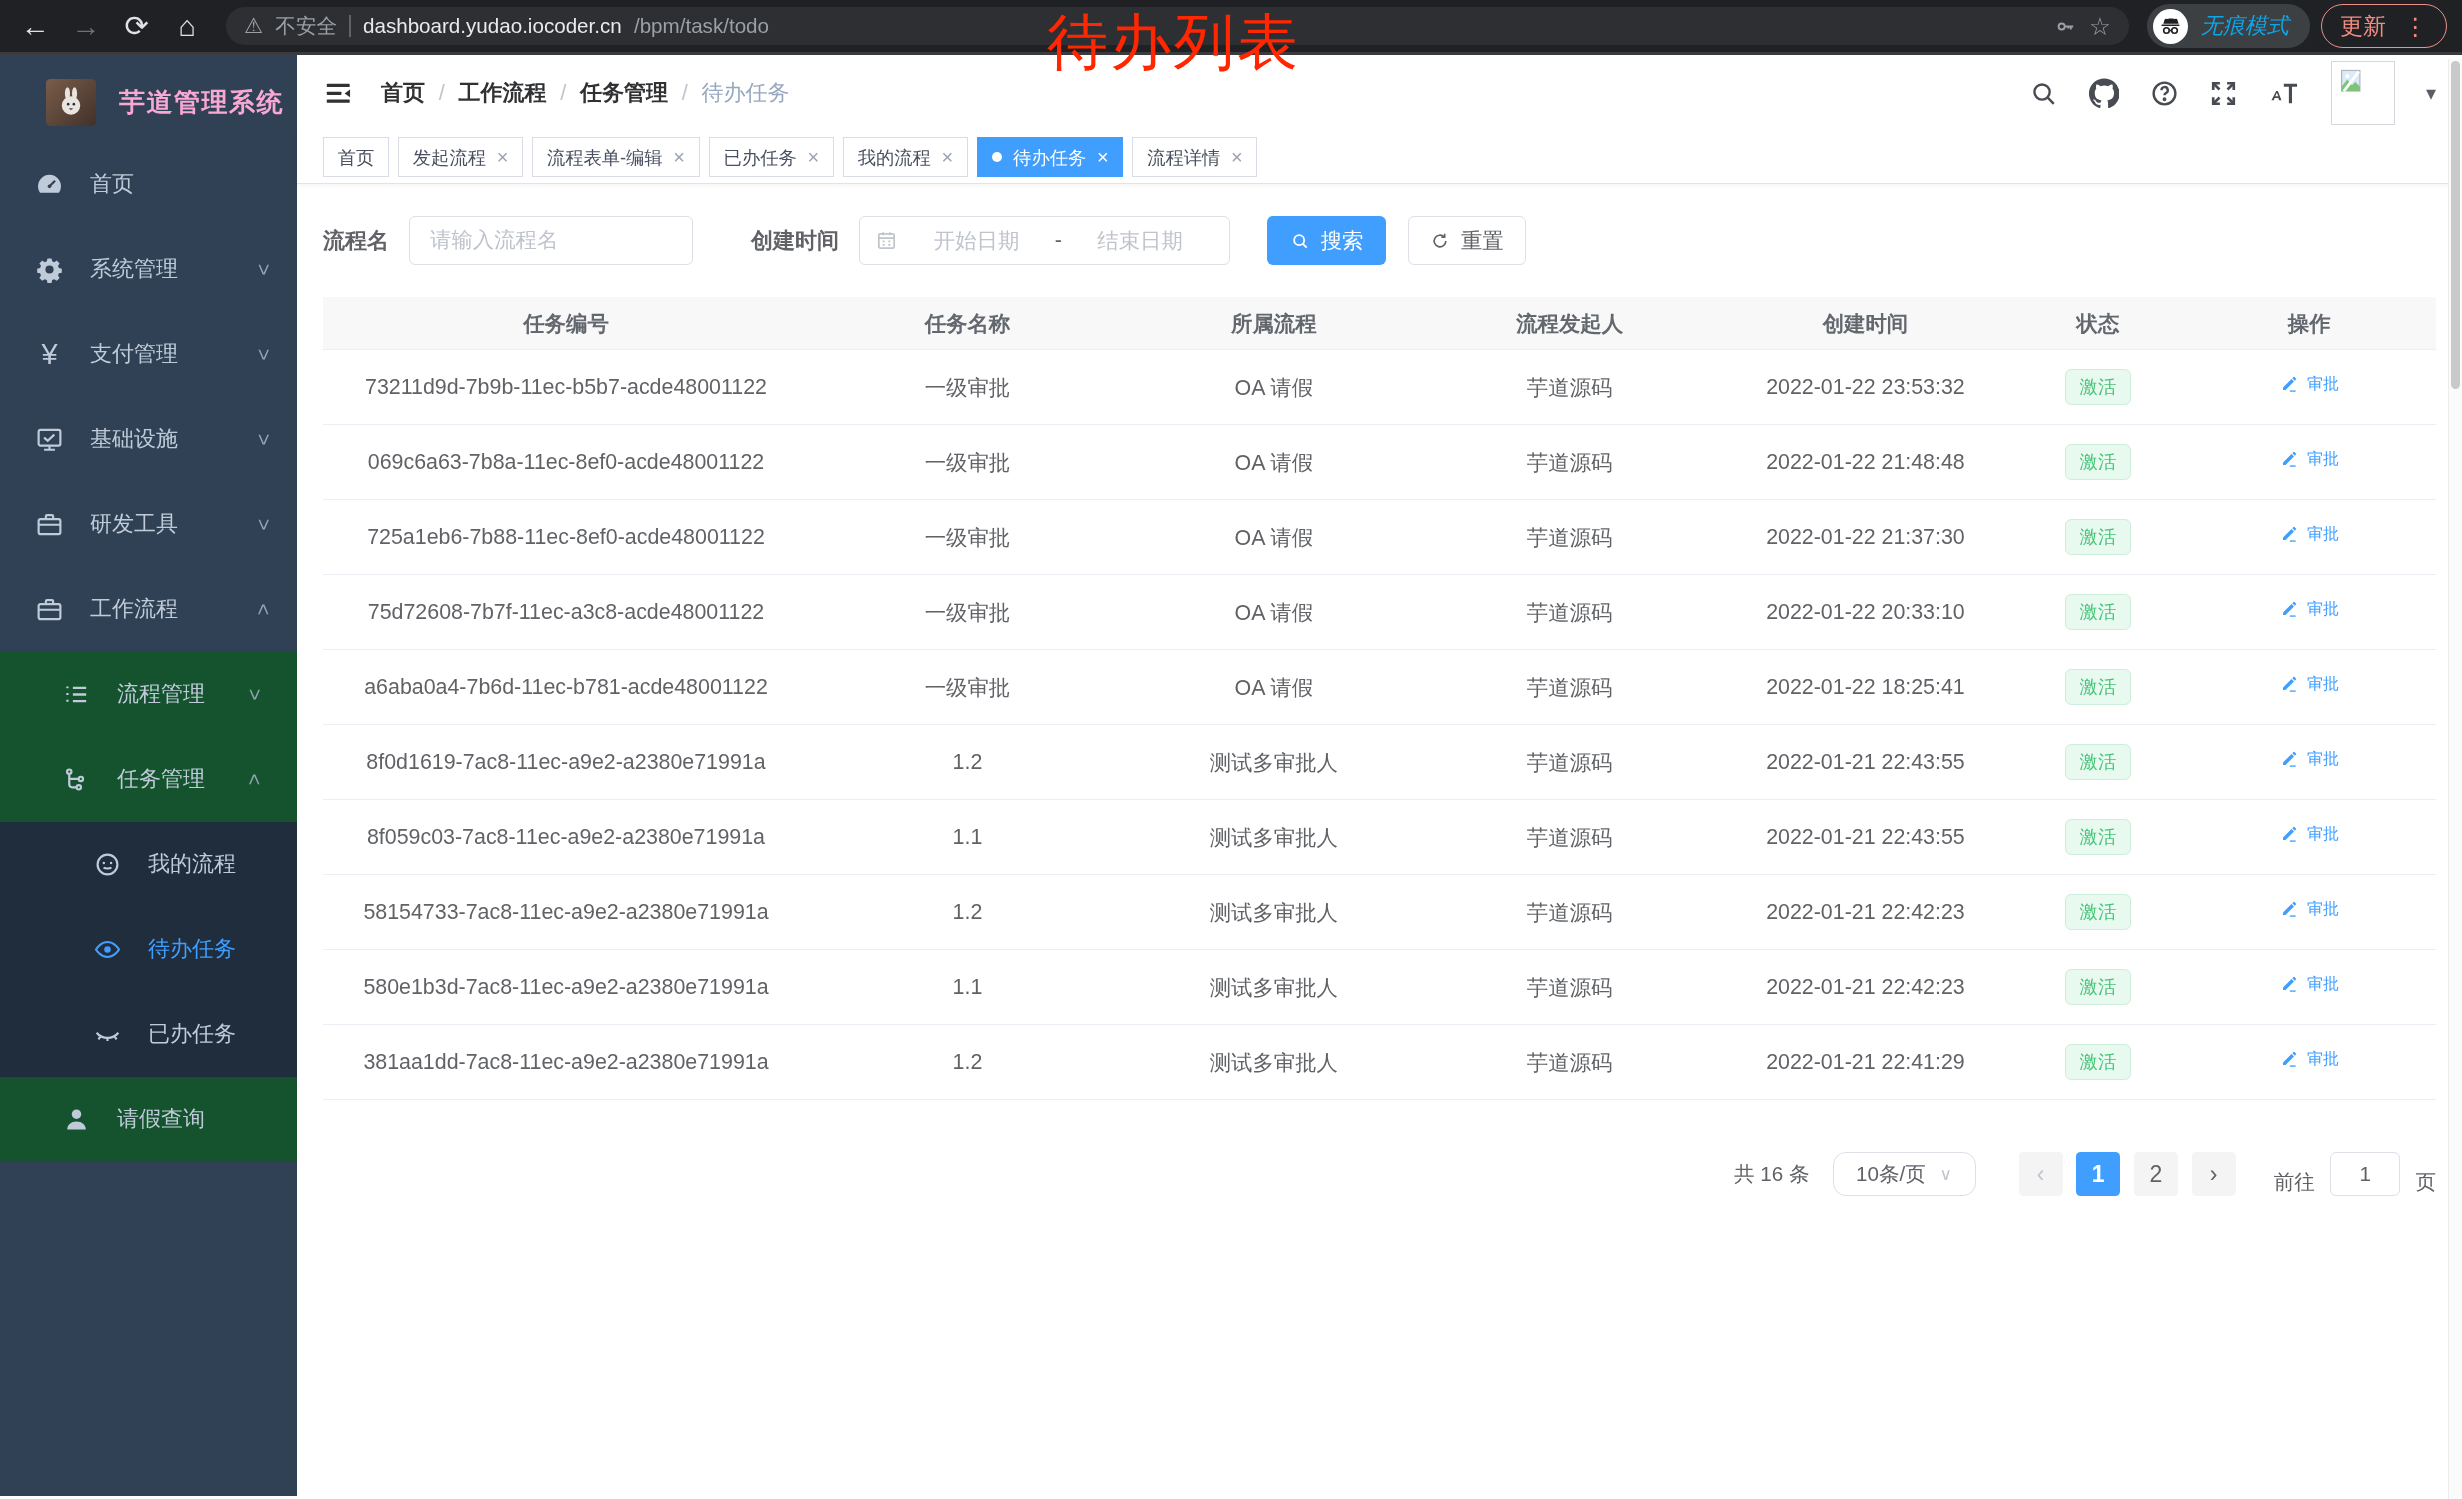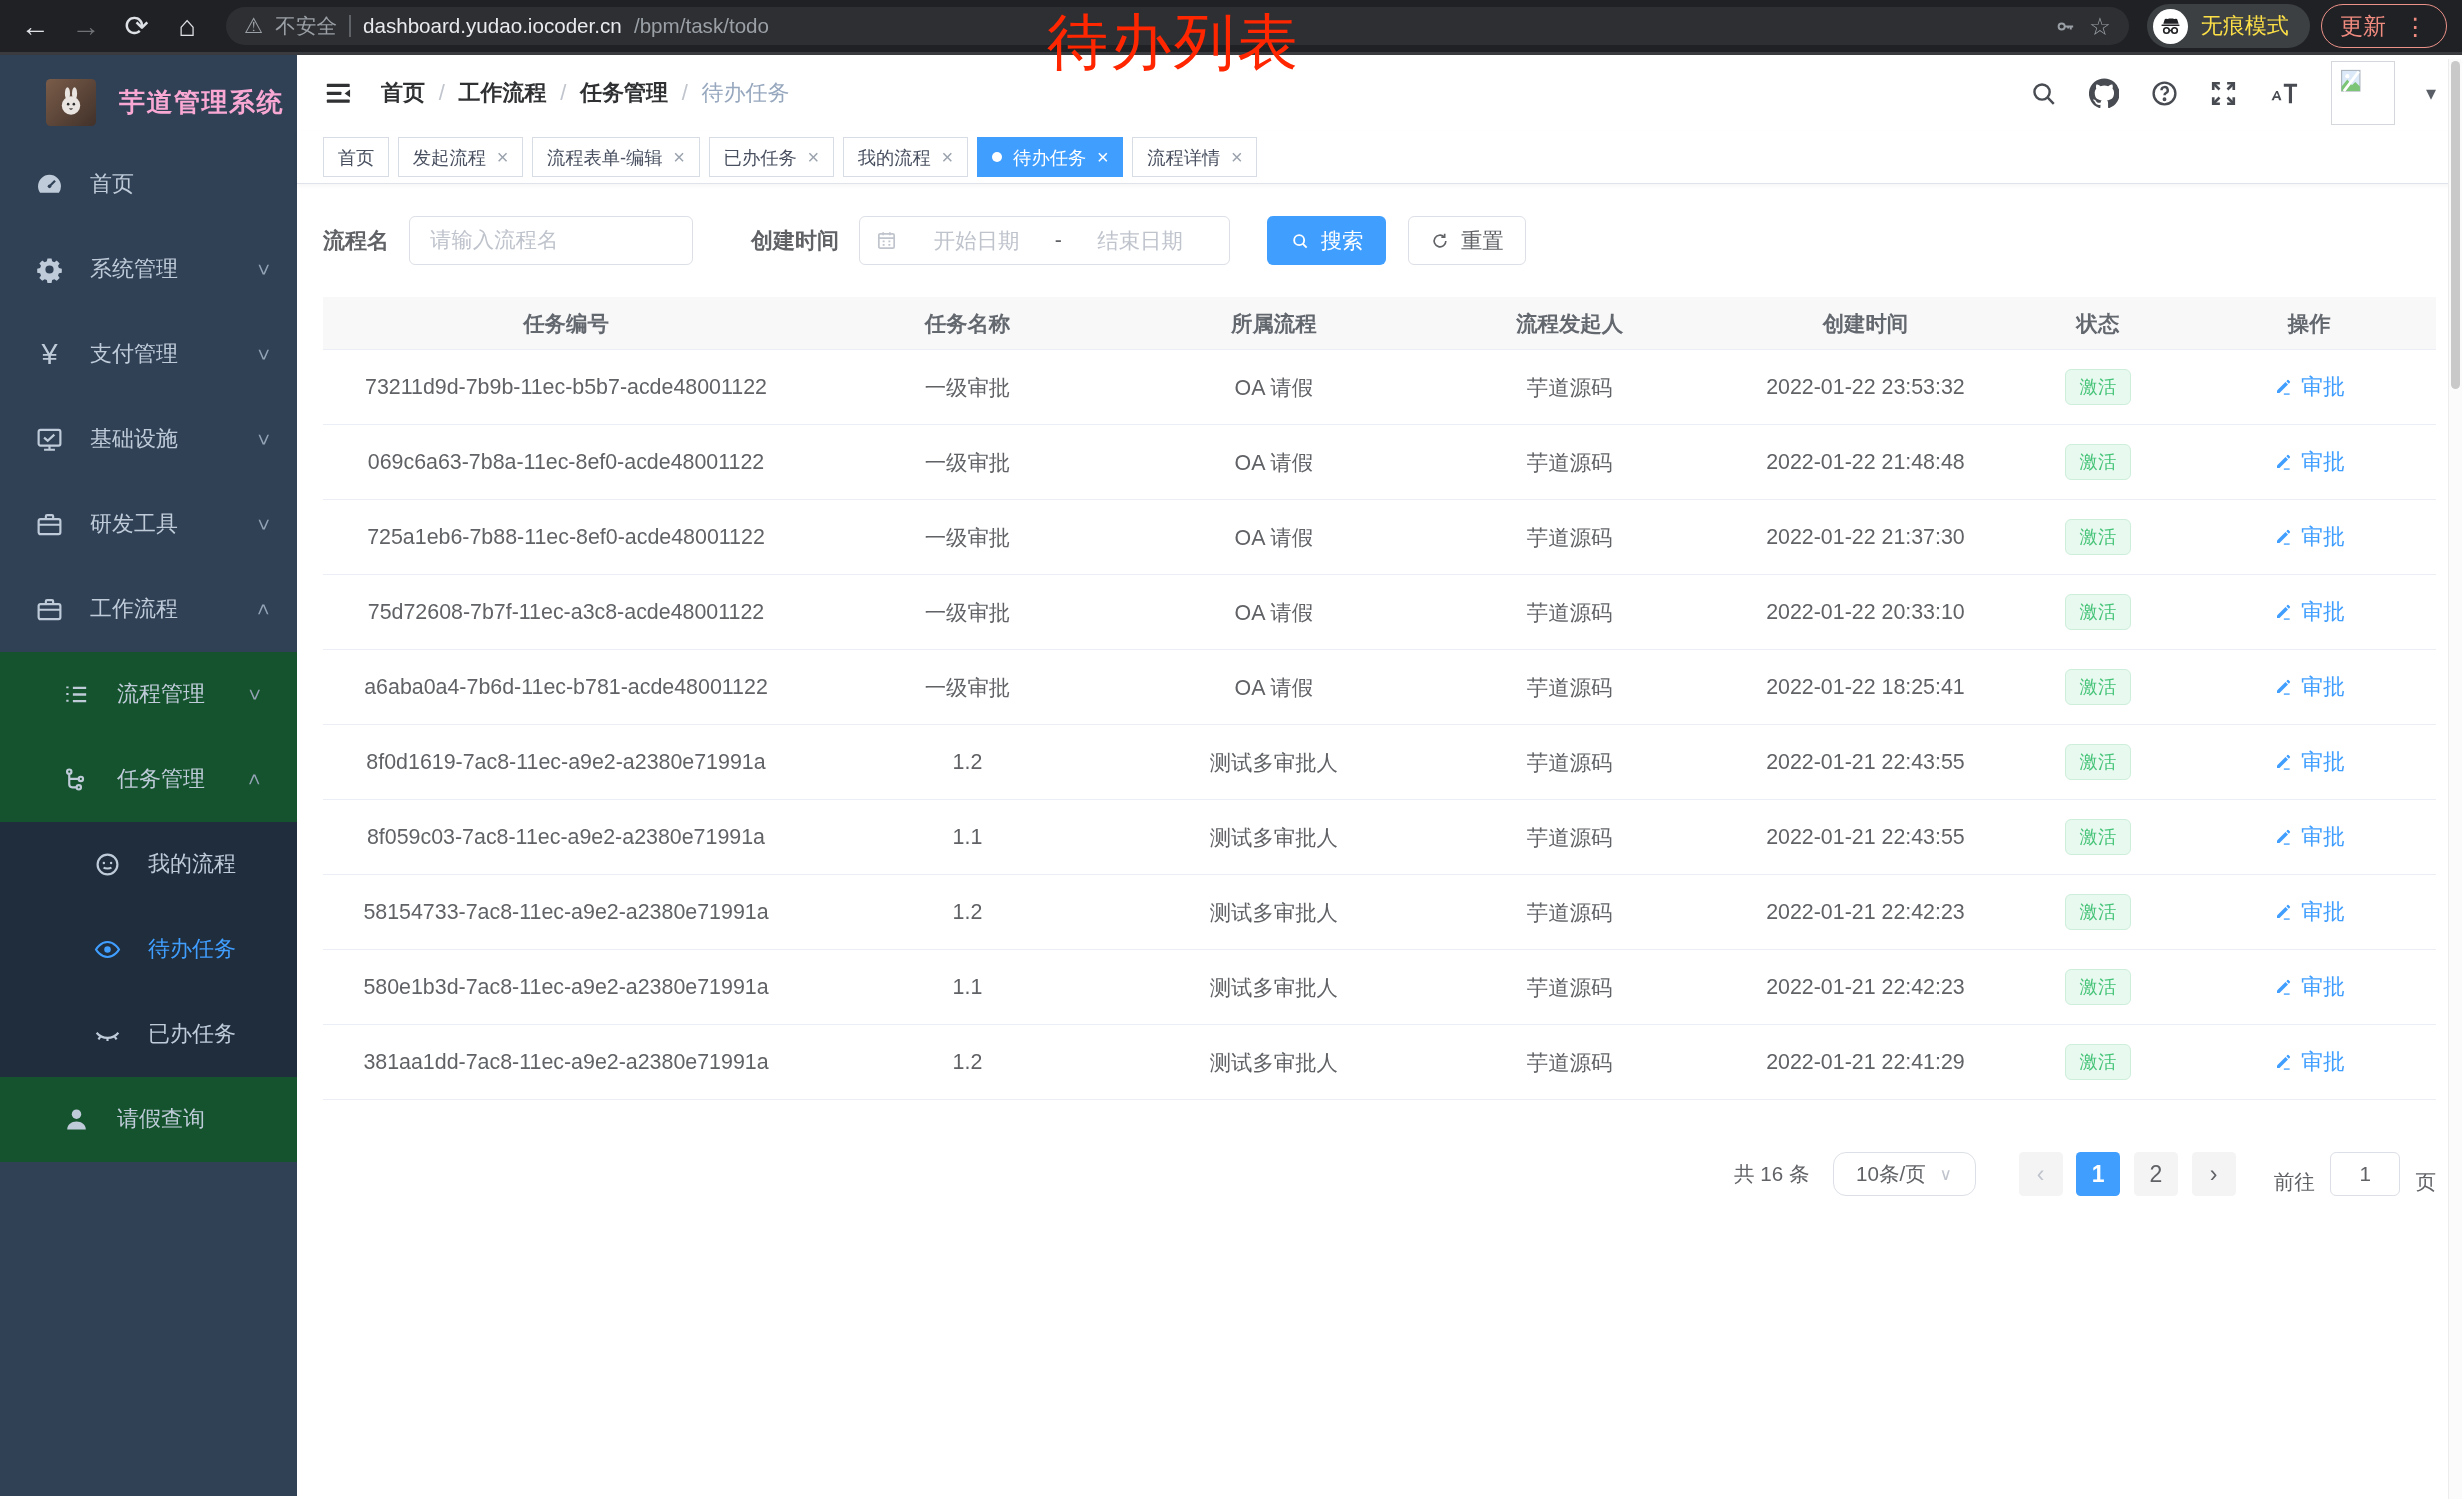--- a/index.html
+++ b/index.html
@@ -12,21 +12,21 @@
   .bnav { width:40px; text-align:center; font-size:29px; color:#dee1e6; cursor:pointer; }
   .bnav.dim { color:#6e7175; }
   .url-pill { flex:1; height:38px; background:#2e2f33; border-radius:20px; display:flex; align-items:center; padding:0 18.3px; gap:12.2px; margin:0 7.6px; min-width:0; }
   .warn { color:#9aa0a6; font-size:21.4px; }
   .sec-label { color:#9aa0a6; font-size:20.6px; }
   .url-div { width:1.5px; height:21.4px; background:#5f6368; }
   .host { color:#e8eaed; font-size:20.6px; }
   .path { color:#9aa0a6; font-size:20.6px; }
   .url-spacer { flex:1; }
   .star { color:#9aa0a6; font-size:24.4px; }
-  .incog-chip { height:44px; background:#3c4043; border-radius:23px; display:flex; align-items:center; gap:12.2px; padding:0 21.4px 0 6.1px; color:#fde047; font-size:22px; flex-shrink:0; }
+  .incog-chip { height:44px; background:#3c4043; border-radius:23px; display:flex; align-items:center; gap:12.2px; padding:0 21.4px 0 6.1px; color:#0ea5e9; font-size:22px; flex-shrink:0;font-style:italic; }
   .incog-circle { width:35px; height:35px; border-radius:50%; background:#fff; display:flex; align-items:center; justify-content:center; }
   .update-pill { height:44px; border:1.5px solid #ec9289; border-radius:23px; display:flex; align-items:center; gap:17px; padding:0 18.3px; color:#f08b80; flex-shrink:0; cursor:pointer; }
   .update-label { font-size:23px; }
   .menu-dots { font-size:24.4px; }
 
   
   .window { display:flex; height:1441px; }
 
   
   .sidebar { width:297px; background:#304156; flex-shrink:0; overflow:hidden; }
@@ -82,21 +82,21 @@
   .btn-reset { height:49px; margin-left:21.4px; padding:0 21.4px; background:#fff; border:1.5px solid #dcdfe6; border-radius:6.1px; color:#606266; font-size:21.4px; display:flex; align-items:center; gap:10.7px; cursor:pointer; font-family:inherit; }
 
   .table { margin-top:32px; }
   .tr { display:flex; align-items:center; }
   .thead .tr { background:#f8f8f9; height:53px; border-bottom:1.5px solid #ebeef5; }
   .th { font-size:21.4px; color:#63676e; font-weight:600; }
   .th,.td { text-align:center; padding:0 7.6px; }
   .tbody .tr { height:75px; border-bottom:1.5px solid #ebeef5; font-size:21.4px; color:#606266; background:#fff; }
   .c1{width:23%;} .c2{width:15%;} .c3{width:14%;} .c4{width:14%;} .c5{width:14%;} .c6{width:8%;} .c7{width:12%;}
   .badge { display:inline-block; padding:5.3px 13.7px; font-size:18.3px; color:#47c479; background:#e8f9ef; border:1.5px solid #cdeeda; border-radius:6.1px; line-height:1.3; }
-  .action-link { color:#409eff; font-size:22px; display:inline-flex; align-items:center; gap:7.6px; cursor:pointer; }
+  .action-link { color:#409eff; font-size:16px; display:inline-flex; align-items:center; gap:7.6px; cursor:pointer; }
 
   .pagination { display:flex; align-items:center; justify-content:flex-end; margin-top:52px; font-size:20.6px; color:#606266; }
   .pg-total { margin-right:23px; white-space:nowrap; }
   .pg-size { width:143px; height:44px; border:1.5px solid #dcdfe6; border-radius:13px; display:flex; align-items:center; justify-content:center; gap:13.7px; cursor:pointer; }
   .pg-caret { color:#c0c4cc; font-size:17px; }
   .pg-btn { width:44px; height:44px; border-radius:4.6px; background:#f4f4f5; display:flex; align-items:center; justify-content:center; font-size:23px; color:#606266; margin-left:13.7px; cursor:pointer; }
   .pg-btn.prev { color:#c0c4cc; margin-left:43px; }
   .pg-btn.current { background:#409eff; color:#fff; font-weight:600; }
   .pg-goto { margin-left:38px; display:flex; align-items:flex-end; gap:15.3px; }
   .pg-input { width:70px; height:44px; border:1.5px solid #dcdfe6; border-radius:6.1px; text-align:center; font-size:20.6px; color:#606266; outline:none; font-family:inherit; }

